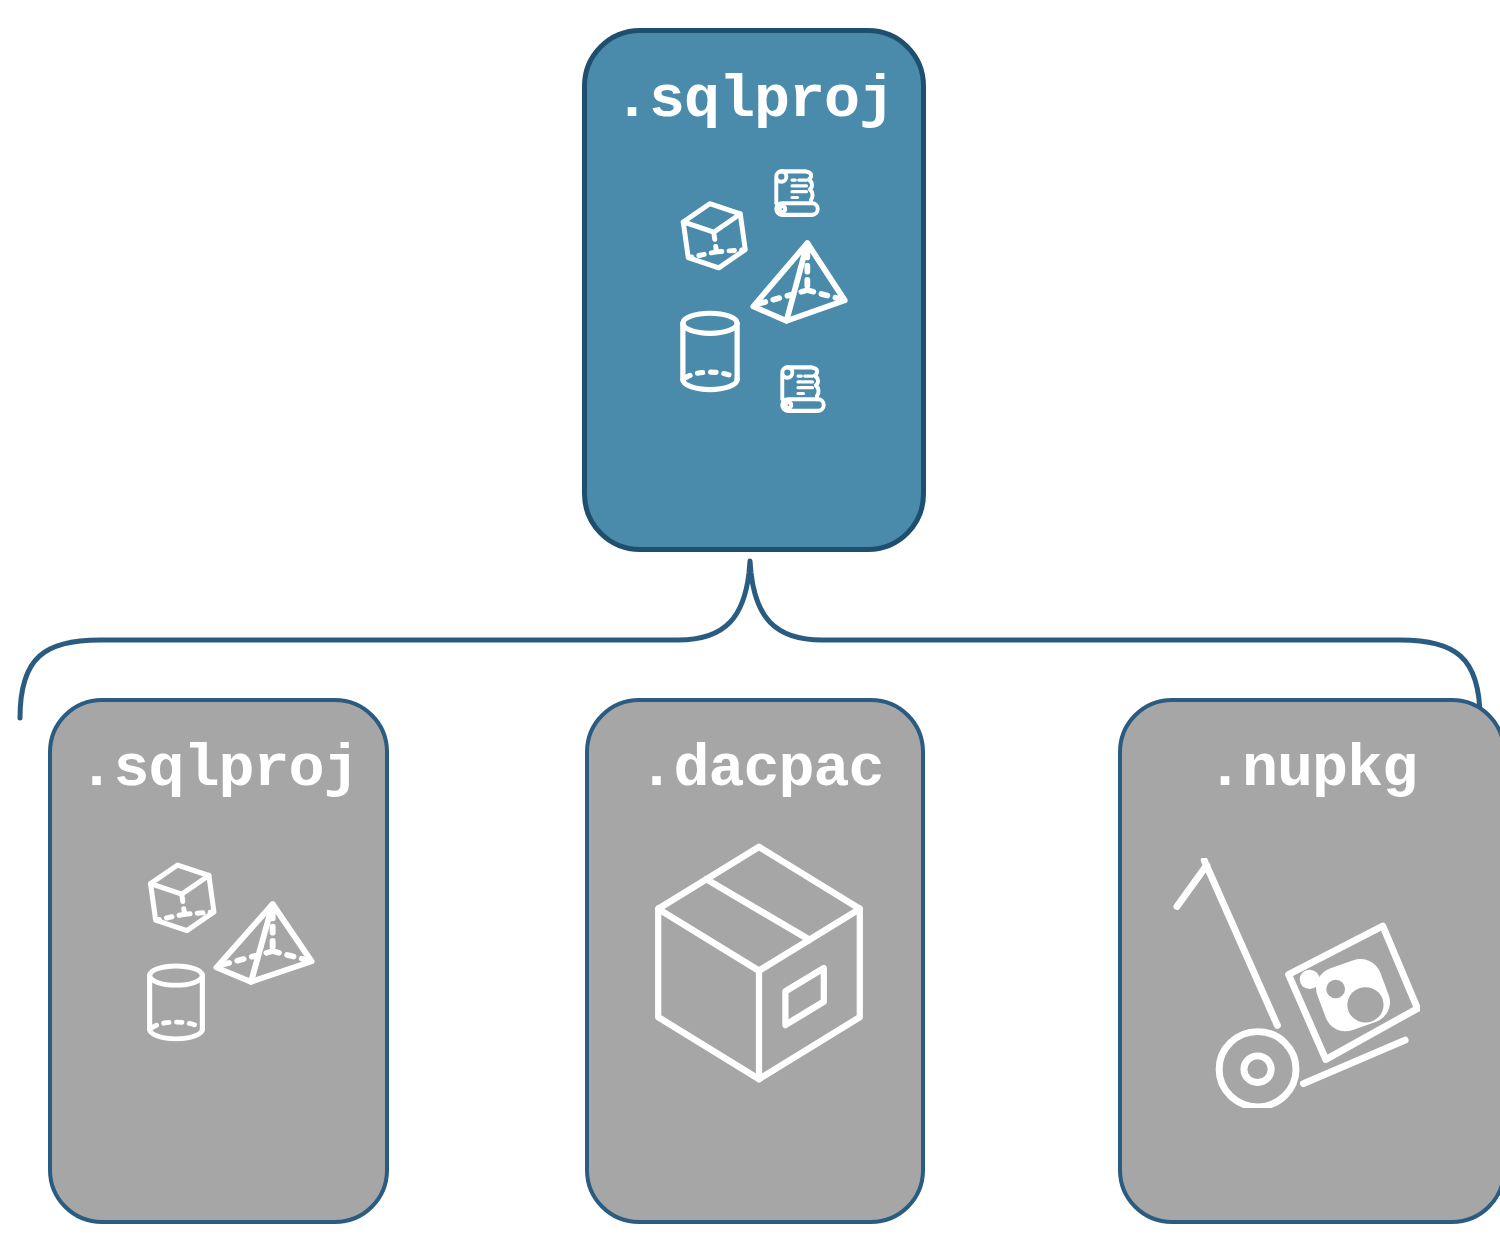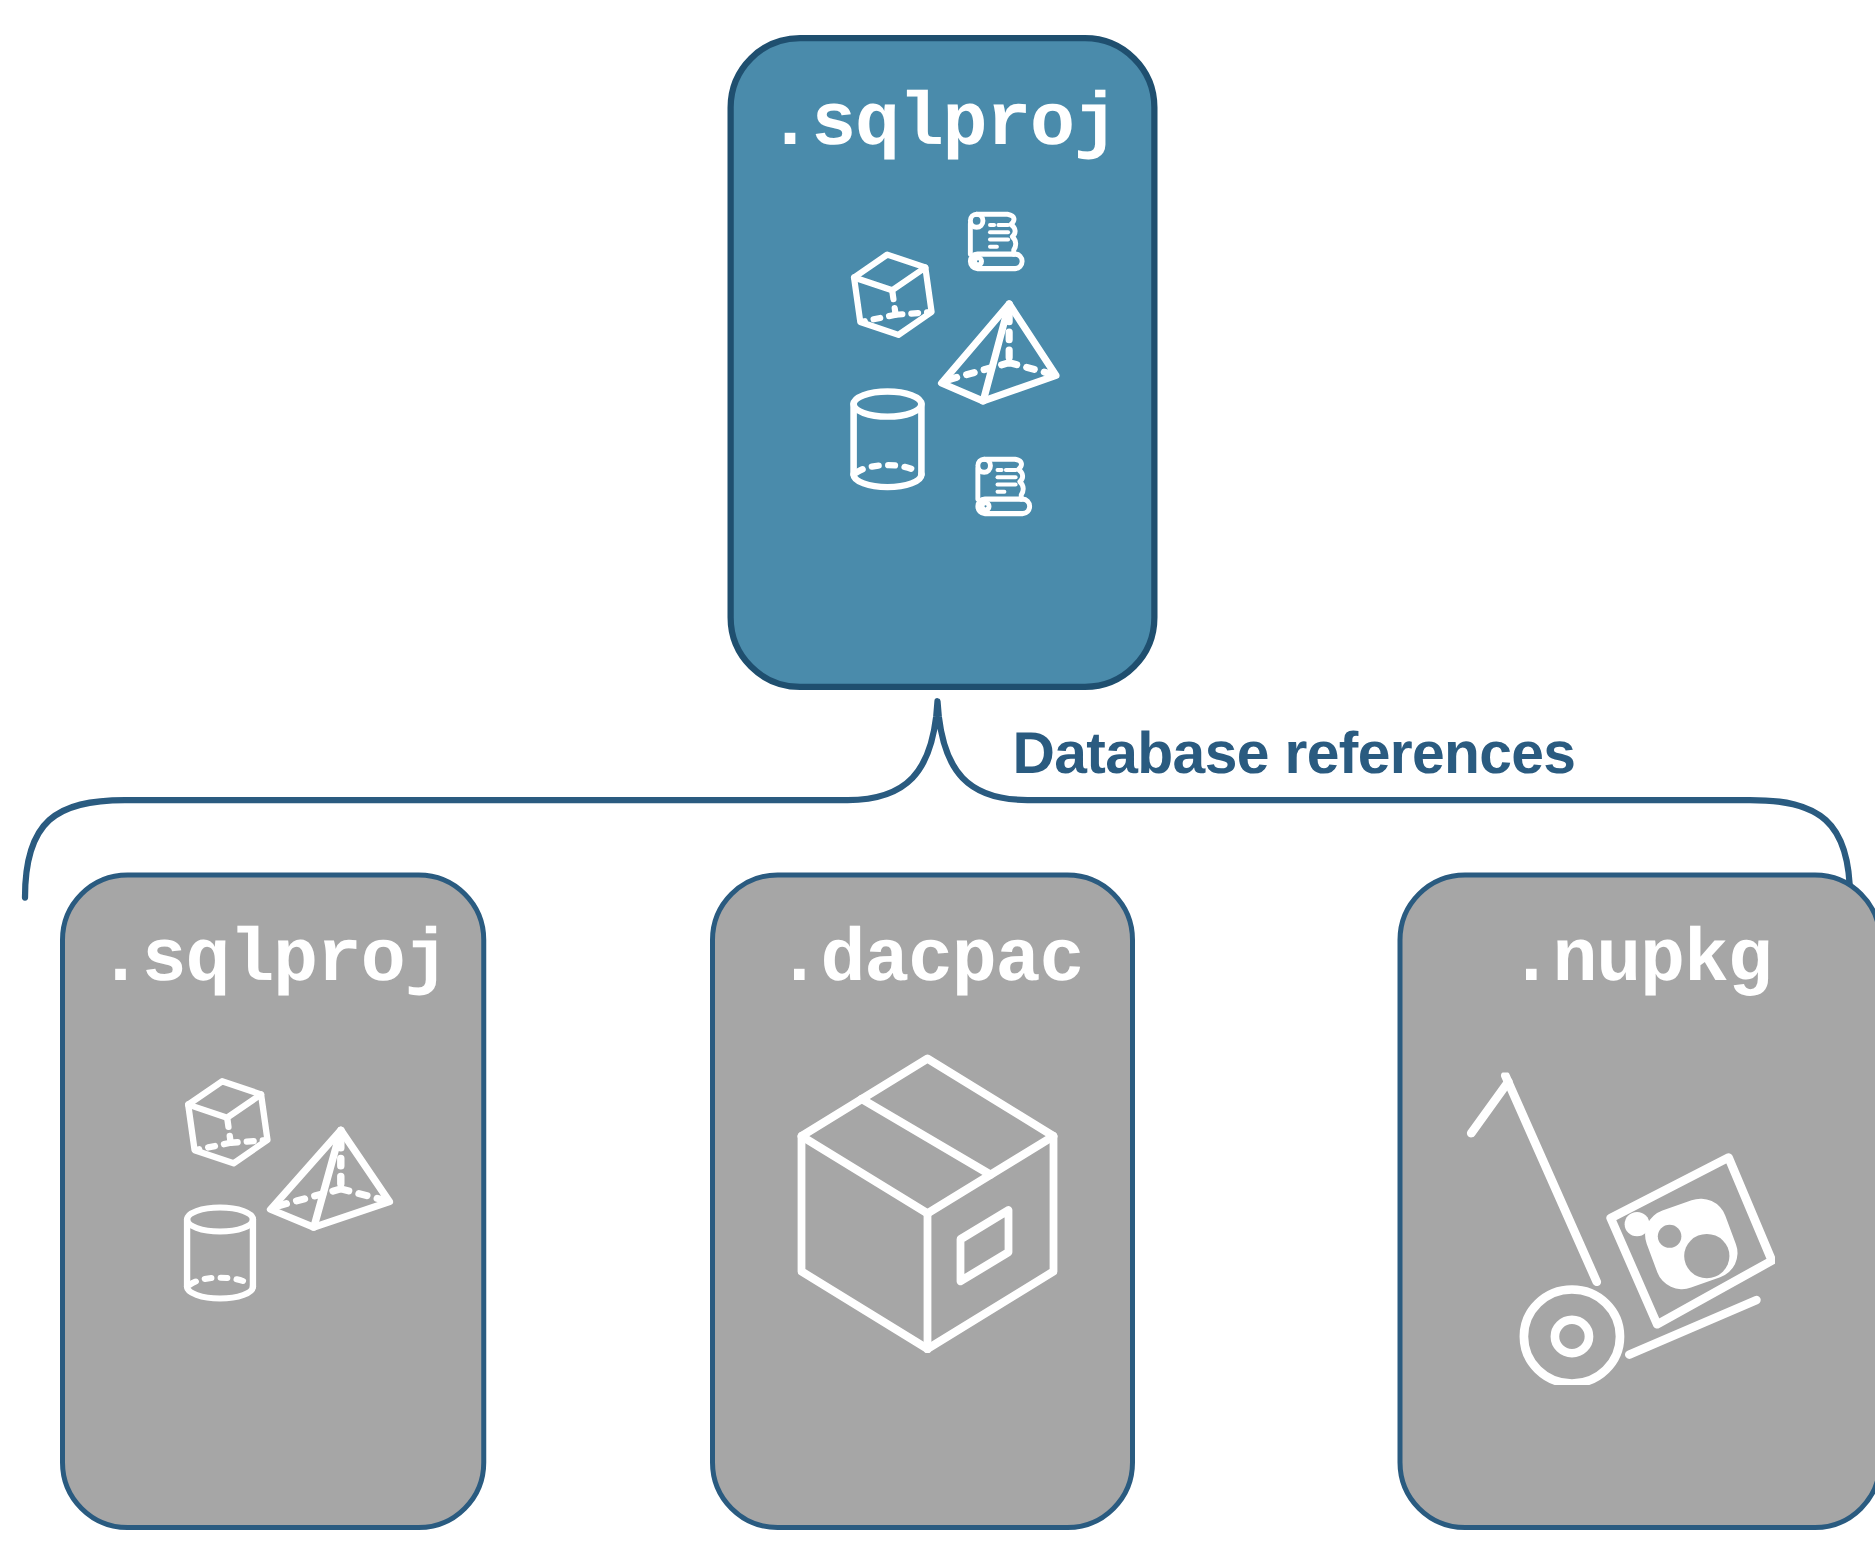--- a/index.html
+++ b/index.html
@@ -16,21 +16,21 @@
   .node{position:absolute;border-radius:56px;}
   .node.root{
     left:582px;top:28px;width:344px;height:524px;
     background:var(--root_fill);border:5px solid var(--root_border);border-radius:58px;
   }
   .node.child{
     top:698px;width:340px;height:526px;
     background:var(--child_fill);border:4px solid var(--child_border);border-radius:54px;
   }
   .node.child.c1{left:48px;width:341px;}
-  .node.child.c2{left:568px;padding-left:12px;}
+  .node.child.c2{left:585px;padding-left:12px;}
   .node.child.c3{left:1118px;width:388px;}
   .node-label{
     margin-top:34px;text-align:center;color:#ffffff;font-weight:700;
     font-size:60px;letter-spacing:-1px;line-height:1.1;font-family:Liberation Mono, monospace;
   }
   .icon{position:absolute;display:block;}
   .brace{position:absolute;left:0;top:545px;width:1500px;height:190px;}
   .brace path{fill:none;stroke:var(--connector_line);stroke-width:5;stroke-linecap:round;stroke-linejoin:round;}
   .connector-label{
     position:absolute;left:810px;top:574px;color:var(--label_text);
@@ -103,21 +103,20 @@
     </g>
   </defs>
 </svg>
 
 <div class="canvas">
 
   <svg class="brace" viewBox="0 0 1500 190" preserveAspectRatio="none">
     <path d="M20,173 C20,112 45,95 100,95 L678,95 C727,95 744,70 749,28 L750,16 L751,28 C756,70 773,95 822,95 L1400,95 C1455,95 1480,112 1480,173"></path>
   </svg>
 
-  <div class="connector-label">Database references</div>
 
   <div class="node root">
     <div class="node-label">.sqlproj</div>
     <svg class="icon" style="left:182px;top:132px" width="56" height="58" viewBox="0 0 100 100" preserveAspectRatio="none">
         <use href="#g-scroll"></use>
       </svg>
     <svg class="icon" style="left:82px;top:156px;transform:rotate(-8deg)" width="90" height="90" viewBox="0 0 100 100" preserveAspectRatio="none">
         <use href="#g-cube"></use>
       </svg>
     <svg class="icon" style="left:160px;top:204px" width="104" height="92" viewBox="0 0 100 90" preserveAspectRatio="none">

